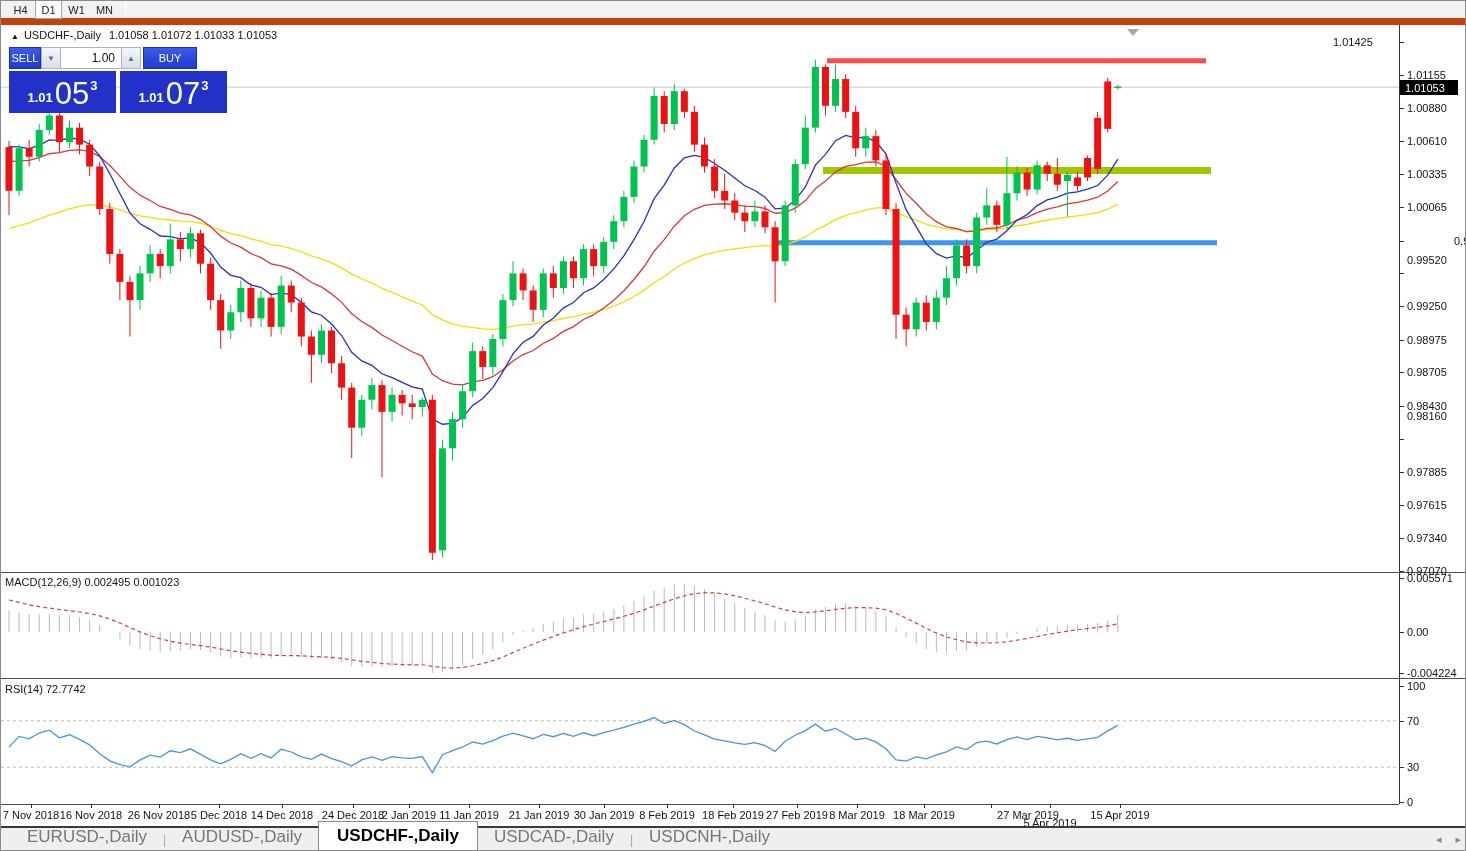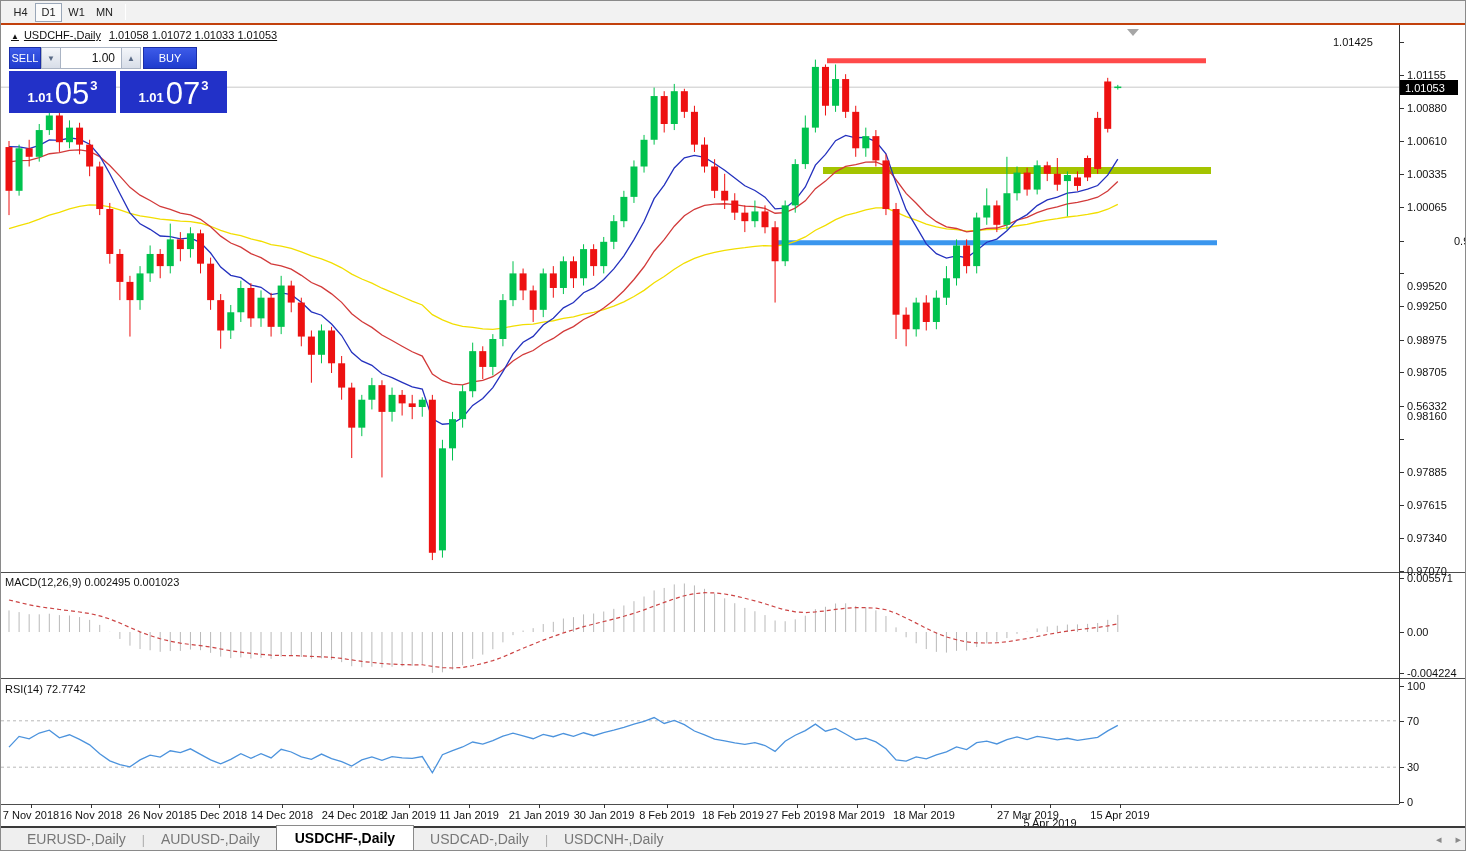--- a/index.html
+++ b/index.html
@@ -2,27 +2,27 @@
 <html><head>
 <meta charset="utf-8">
 <style>
   html,body{margin:0;padding:0;background:#E8E8E8;}
   *{box-sizing:border-box;}
   #app{position:relative;width:1466px;height:851px;background:#FFFFFF;
        font-family:"Liberation Sans","DejaVu Sans",sans-serif;overflow:hidden;
        border:1px solid #8A8A8A;}
   
   #toolbar{position:absolute;left:0;top:0;width:1466px;height:24px;background:#F2F2F2;
-           border-bottom:2px solid #c2410c;display:flex;align-items:center;padding-left:6px;}
+           border-bottom:7px solid #c2410c;display:flex;align-items:center;padding-left:6px;}
   .tf-btn{height:19px;min-width:27px;padding:0 4px;margin-right:1px;display:flex;align-items:center;
           justify-content:center;font-size:11px;color:#222;cursor:default;}
   .tf-btn.active{background:#FBFBFB;border:1px solid #9AA7B8;}
   .tb-sep{width:1px;height:16px;background:#C6C6C6;margin:0 6px;border-right:1px solid #FFF;}
   
-  #chart-title{position:absolute;left:10px;top:28px;font-size:11px;color:#111;z-index:30;text-decoration:underline;}
+  #chart-title{position:absolute;left:10px;top:28px;font-size:11px;color:#111;z-index:30;}
   #chart-title .exp{font-size:8px;margin-right:5px;color:#111;}
   #chart-title .sym{margin-right:8px;}
   
   #trade{position:absolute;left:8px;top:46px;width:218px;height:66px;z-index:40;}
   #trade .row1{display:flex;height:22px;}
   .tbtn{background:linear-gradient(#3D5BE8,#1E3BCE);color:#FFF;font-size:11px;display:flex;
         align-items:center;justify-content:center;cursor:pointer;}
   #sell-btn{width:32px;border:1px solid #1B2FA8;}
   #buy-btn{width:54px;border:1px solid #1B2FA8;margin-left:2px;}
   .spin{width:20px;background:linear-gradient(#F4F6FA,#D8DEE8);border:1px solid #AAB4C4;color:#5A6B86;
@@ -47,21 +47,21 @@
   
   .vline{position:absolute;background:#333;width:1px;}
   .hline{position:absolute;background:#4D4D4D;height:1px;}
   
   #shift-marker{position:absolute;left:1126px;top:28px;width:0;height:0;
                 border-left:6px solid transparent;border-right:6px solid transparent;
                 border-top:7px solid #A6A6A6;}
   
   #tabbar{position:absolute;left:0;top:825px;width:1466px;height:26px;background:#EFEFEF;
           border-top:2px solid #3A3A3A;display:flex;align-items:flex-end;padding-left:10px;}
-  .tab{font-size:14px;color:#777;padding:4px 16px 5px 16px;cursor:pointer;}
+  .tab{font-size:17px;color:#777;padding:4px 16px 5px 16px;cursor:pointer;}
   .tab.active{background:#FFF;border:1px solid #8A8A8A;border-bottom:none;color:#000;font-weight:700;
               padding:4px 18px 6px 18px;}
   .tab-sep{color:#AAA;font-size:12px;padding-bottom:5px;}
   .tab-arrows{position:absolute;right:6px;bottom:6px;display:flex;gap:14px;color:#8A8A8A;font-size:11px;}
   .tab-arrows span{cursor:pointer;}
   svg{position:absolute;left:0;}
 </style>
 </head>
 <body>
 
@@ -470,29 +470,29 @@
       <div class="ax-label" style="left: 1406px; top: 101.201px;">1.00880</div>
       <div class="ax-tick" style="top: 107.201px;"></div>
       <div class="ax-label" style="left: 1406px; top: 133.998px;">1.00610</div>
       <div class="ax-tick" style="top: 139.998px;"></div>
       <div class="ax-label" style="left: 1406px; top: 167.402px;">1.00335</div>
       <div class="ax-tick" style="top: 173.402px;"></div>
       <div class="ax-label" style="left: 1406px; top: 200.199px;">1.00065</div>
       <div class="ax-tick" style="top: 206.199px;"></div>
       <div class="ax-label" style="left: 1406px; top: 233.603px; margin-left: 47px;">0.99790</div>
       <div class="ax-tick" style="top: 239.603px;"></div>
-      <div class="ax-label" style="left: 1406px; top: 279px;">0.99520</div>
+      <div class="ax-label" style="left: 1406px; top: 253px;">0.99520</div>
       <div class="ax-tick" style="top: 272.4px;"></div>
       <div class="ax-label" style="left: 1406px; top: 299.196px;">0.99250</div>
       <div class="ax-tick" style="top: 305.196px;"></div>
       <div class="ax-label" style="left: 1406px; top: 332.6px;">0.98975</div>
       <div class="ax-tick" style="top: 338.6px;"></div>
       <div class="ax-label" style="left: 1406px; top: 365.397px;">0.98705</div>
       <div class="ax-tick" style="top: 371.397px;"></div>
-      <div class="ax-label" style="left: 1406px; top: 398.801px;">0.56332</div>
+      <div class="ax-label" style="left: 1406px; top: 398.801px;">0.98430</div>
       <div class="ax-tick" style="top: 404.801px;"></div>
       <div class="ax-label" style="left: 1406px; top: 409px;">0.98160</div>
       <div class="ax-tick" style="top: 437.598px;"></div>
       <div class="ax-label" style="left: 1406px; top: 465.002px;">0.97885</div>
       <div class="ax-tick" style="top: 471.002px;"></div>
       <div class="ax-label" style="left: 1406px; top: 497.799px;">0.97615</div>
       <div class="ax-tick" style="top: 503.799px;"></div>
       <div class="ax-label" style="left: 1406px; top: 531.203px;">0.97340</div>
       <div class="ax-tick" style="top: 537.203px;"></div>
       <div class="ax-label" style="left: 1406px; top: 564px;">0.97070</div>

